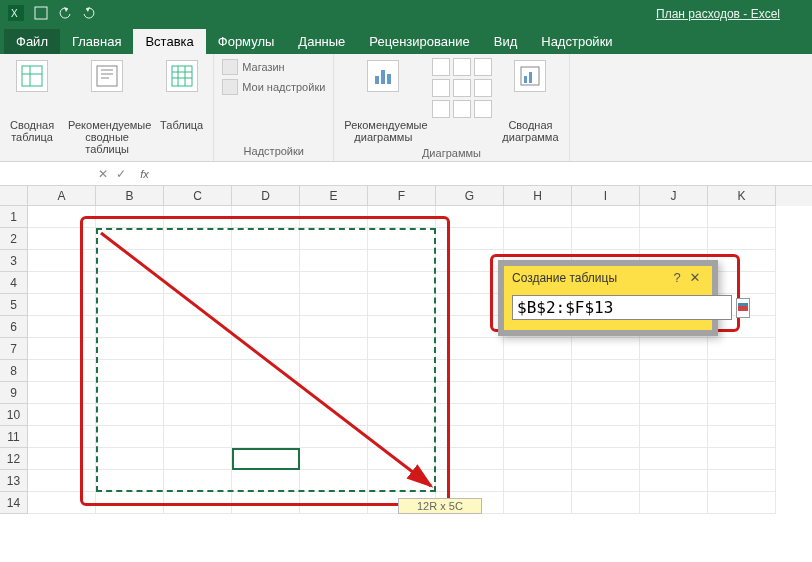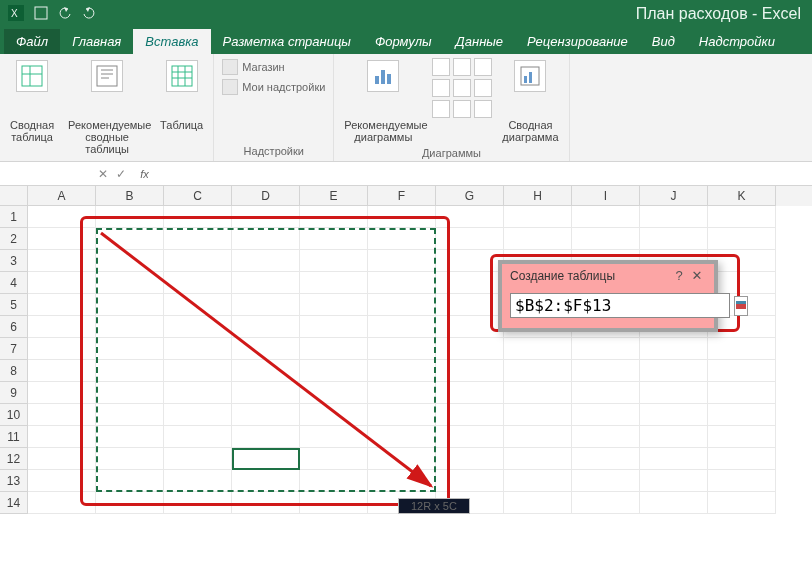--- a/index.html
+++ b/index.html
@@ -1,26 +1,26 @@
 <!DOCTYPE html>
 <html><head>
 <meta charset="utf-8">
 <style>
 * { box-sizing: border-box; margin: 0; padding: 0; }
 body { font-family: "Segoe UI", Tahoma, sans-serif; font-size: 12px; background: #fff; width: 812px; height: 562px; overflow: hidden; position: relative; }
 
 .titlebar { height: 28px; background: linear-gradient(#217346,#217346); color: #fff; display: flex; align-items: center; padding: 0 8px; }
 .titlebar .qat { display: flex; gap: 10px; align-items: center; }
 .titlebar .qat svg { fill: #fff; opacity: 0.9; }
-.titlebar .title { margin-left: auto; margin-right: 3px; font-size: 16px; color: #e8f5ee; }
+.titlebar .title { margin-left: auto; margin-right: 24px; font-size: 12px; color: #e8f5ee; text-decoration: underline; }
 
 .tabs { height: 26px; background: #217346; display: flex; align-items: flex-end; padding-left: 4px; }
-.tab { padding: 5px 12px; color: #fff; font-size: 13px; cursor: pointer; font-style: italic; }
+.tab { padding: 5px 12px; color: #fff; font-size: 13px; cursor: pointer; }
 .tab.file { background: #1a5c38; }
-.tab.active { background: #f3f3f3; color: #0f766e; }
+.tab.active { background: #f3f3f3; color: #000000; }
 
 .ribbon { height: 108px; background: #f3f3f3; border-bottom: 1px solid #d4d4d4; display: flex; }
 .group { border-right: 1px solid #e1e1e1; padding: 4px 6px 2px; display: flex; flex-direction: column; }
 .group-body { flex: 1; display: flex; align-items: flex-start; gap: 6px; justify-content: flex-end; }
 .group-label { text-align: center; font-size: 11px; color: #666; padding: 2px 0; }
 .bigbtn { display: flex; flex-direction: column; align-items: center; gap: 2px; padding: 2px 4px; cursor: pointer; }
 .bigbtn .ico { width: 32px; height: 32px; background: #fff; border: 1px solid #c9c9c9; display: flex; align-items: center; justify-content: center; }
 .bigbtn .lbl { font-size: 11px; text-align: center; line-height: 1.1; color: #444; max-width: 78px; margin-top: 25px; }
 .smallrow { display: flex; align-items: center; gap: 4px; font-size: 11px; color: #666; padding: 1px 2px; cursor: pointer; }
 .smallrow .sico { width: 16px; height: 16px; background: #e8e8e8; border: 1px solid #ccc; }
@@ -40,23 +40,23 @@
 .rowhdr { height: 22px; border-right: 1px solid #d4d4d4; border-bottom: 1px solid #d4d4d4; text-align: center; font-size: 12px; color: #444; line-height: 22px; background: #f3f3f3; }
 .grid-wrap { flex: 1; }
 .grid { position: relative; }
 .gridrow { display: flex; }
 .cell { width: 68px; height: 22px; border-right: 1px solid #e8e8e8; border-bottom: 1px solid #e8e8e8; }
 
 .marching { position: absolute; border: 2px dashed #1e7145; pointer-events: none; }
 .active-cell { position: absolute; border: 2px solid #1e7145; pointer-events: none; }
 .red-frame { position: absolute; border: 3px solid #d01818; border-radius: 6px; pointer-events: none; }
 .arrow { position: absolute; pointer-events: none; }
-.sizehint { position: absolute; background: #0f172a; border: 1px solid #bbb; font-size: 11px; padding: 1px 12px; color: #666; }
-
-.dialog { position: absolute; background: #fca5a5; border: 4px solid #a3a3a3; box-shadow: 3px 3px 8px rgba(0,0,0,0.25); width: 220px; }
+.sizehint { position: absolute; background: #fef9c3; border: 1px solid #bbb; font-size: 11px; padding: 1px 18px; color: #666; }
+
+.dialog { position: absolute; background: #fde047; border: 6px solid #a3a3a3; box-shadow: 3px 3px 8px rgba(0,0,0,0.25); width: 220px; }
 .dlg-title { display: flex; align-items: center; padding: 4px 8px; font-size: 12px; color: #333; }
 .dlg-title .t { flex: 1; }
 .dlg-title .q, .dlg-title .x { width: 18px; text-align: center; color: #555; cursor: pointer; font-size: 13px; }
 .dlg-body { padding: 6px 8px 10px; display: flex; align-items: center; gap: 4px; }
 .dlg-input { flex: 1; border: 1px solid #888; background: #fff; font-size: 16px; padding: 2px 4px; font-family: Consolas, monospace; }
 .collapse-btn { width: 20px; height: 20px; border: 1px solid #999; background: #fff; display: flex; align-items: center; justify-content: center; cursor: pointer; }
 </style>
 </head>
 <body>
 
@@ -78,21 +78,20 @@
           <path d="M8 1 L4 3 L6 6" fill="#fff"></path>
         </svg></span>
   </div>
   <div class="title">План расходов - Excel</div>
 </div>
 
 <div class="tabs">
   <div class="tab file">Файл</div>
   <div class="tab">Главная</div>
   <div class="tab active">Вставка</div>
-  <div class="tab">Разметка страницы</div>
   <div class="tab">Формулы</div>
   <div class="tab">Данные</div>
   <div class="tab">Рецензирование</div>
   <div class="tab">Вид</div>
   <div class="tab">Надстройки</div>
 </div>
 
 <div class="ribbon">
   <div class="group">
     <div class="group-body">

